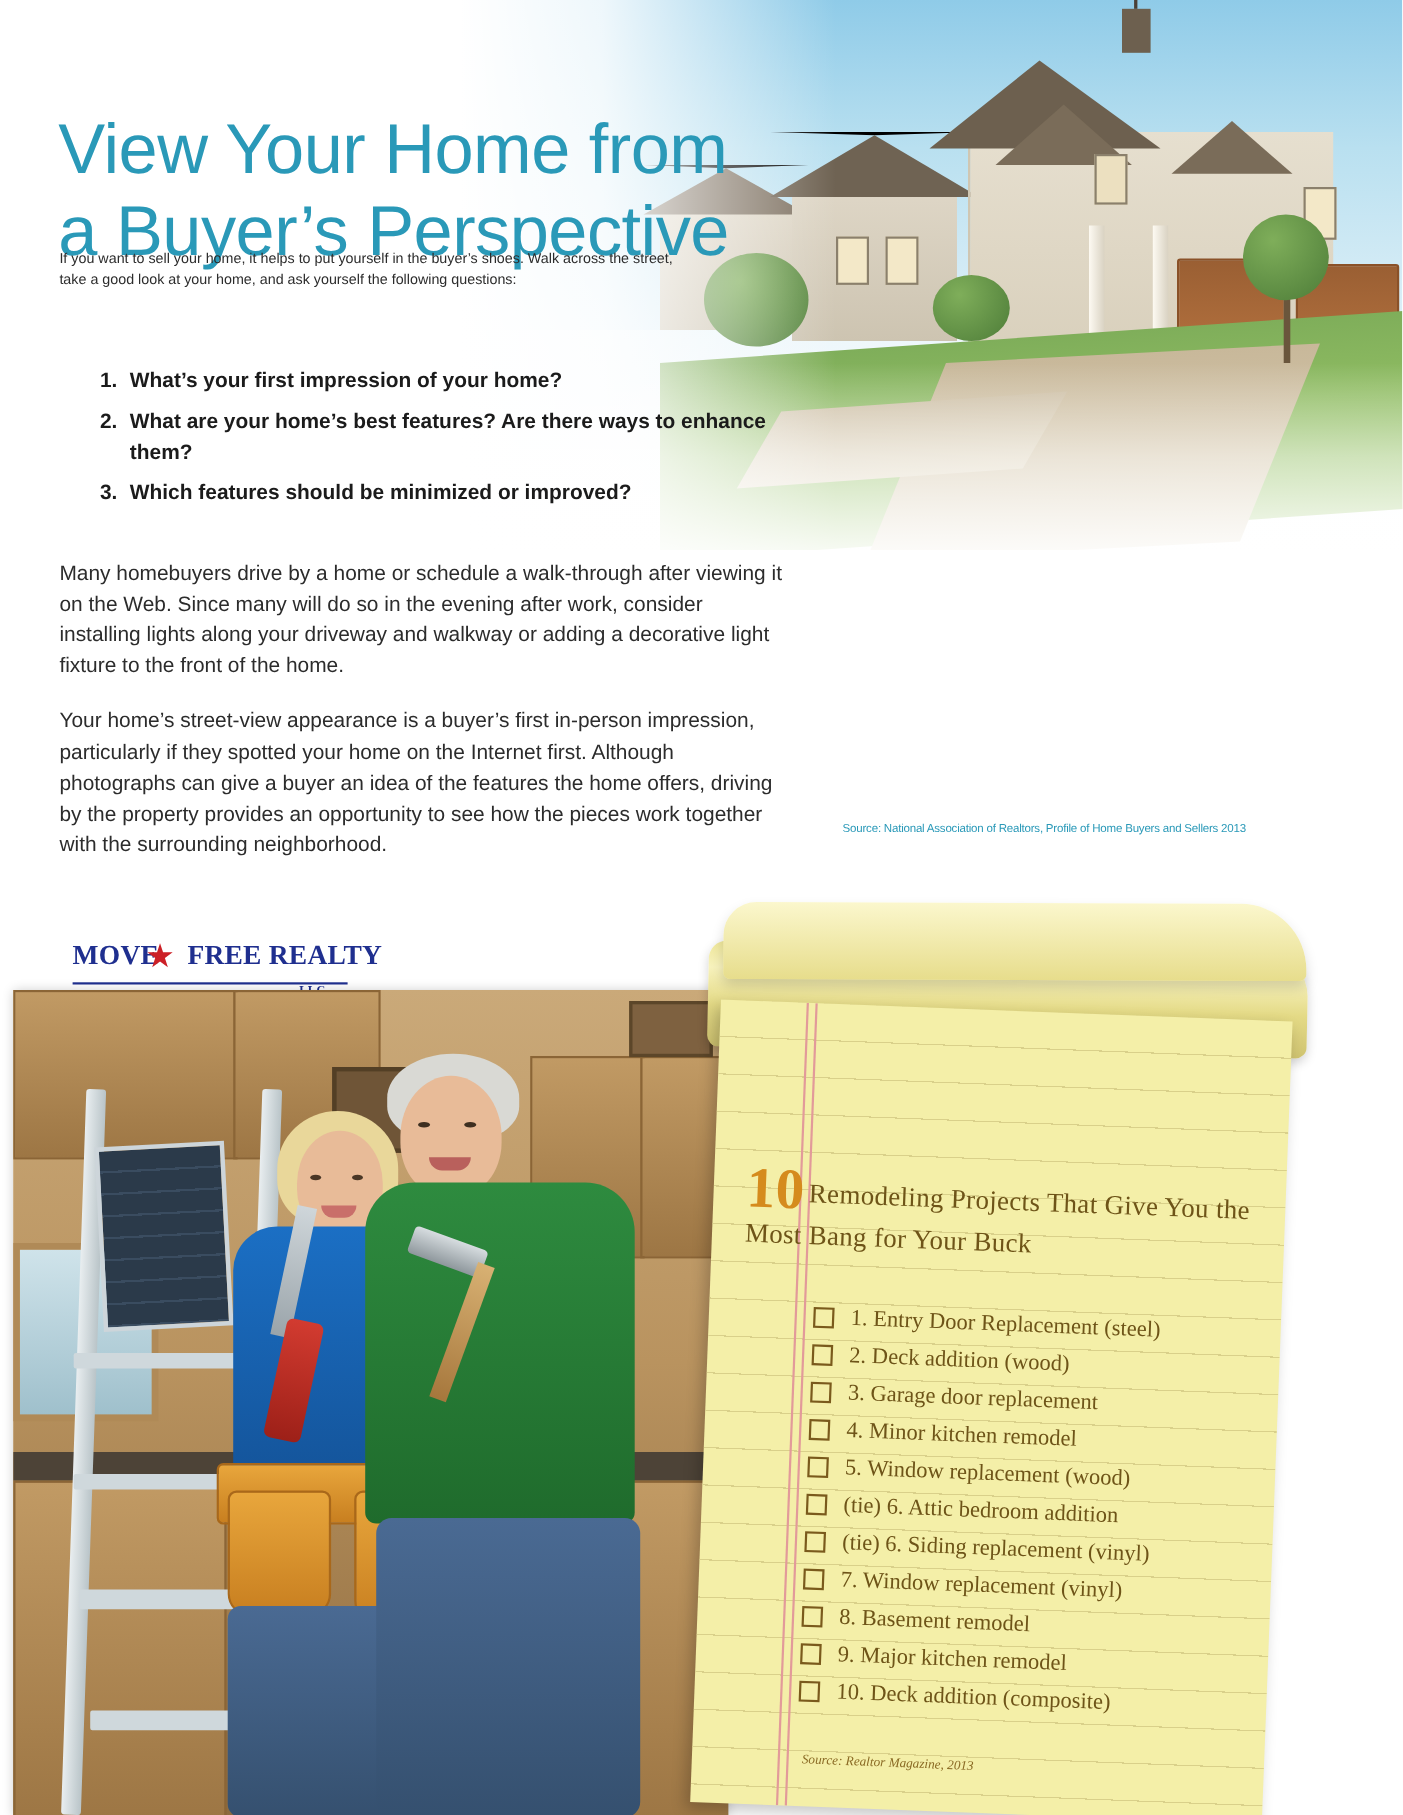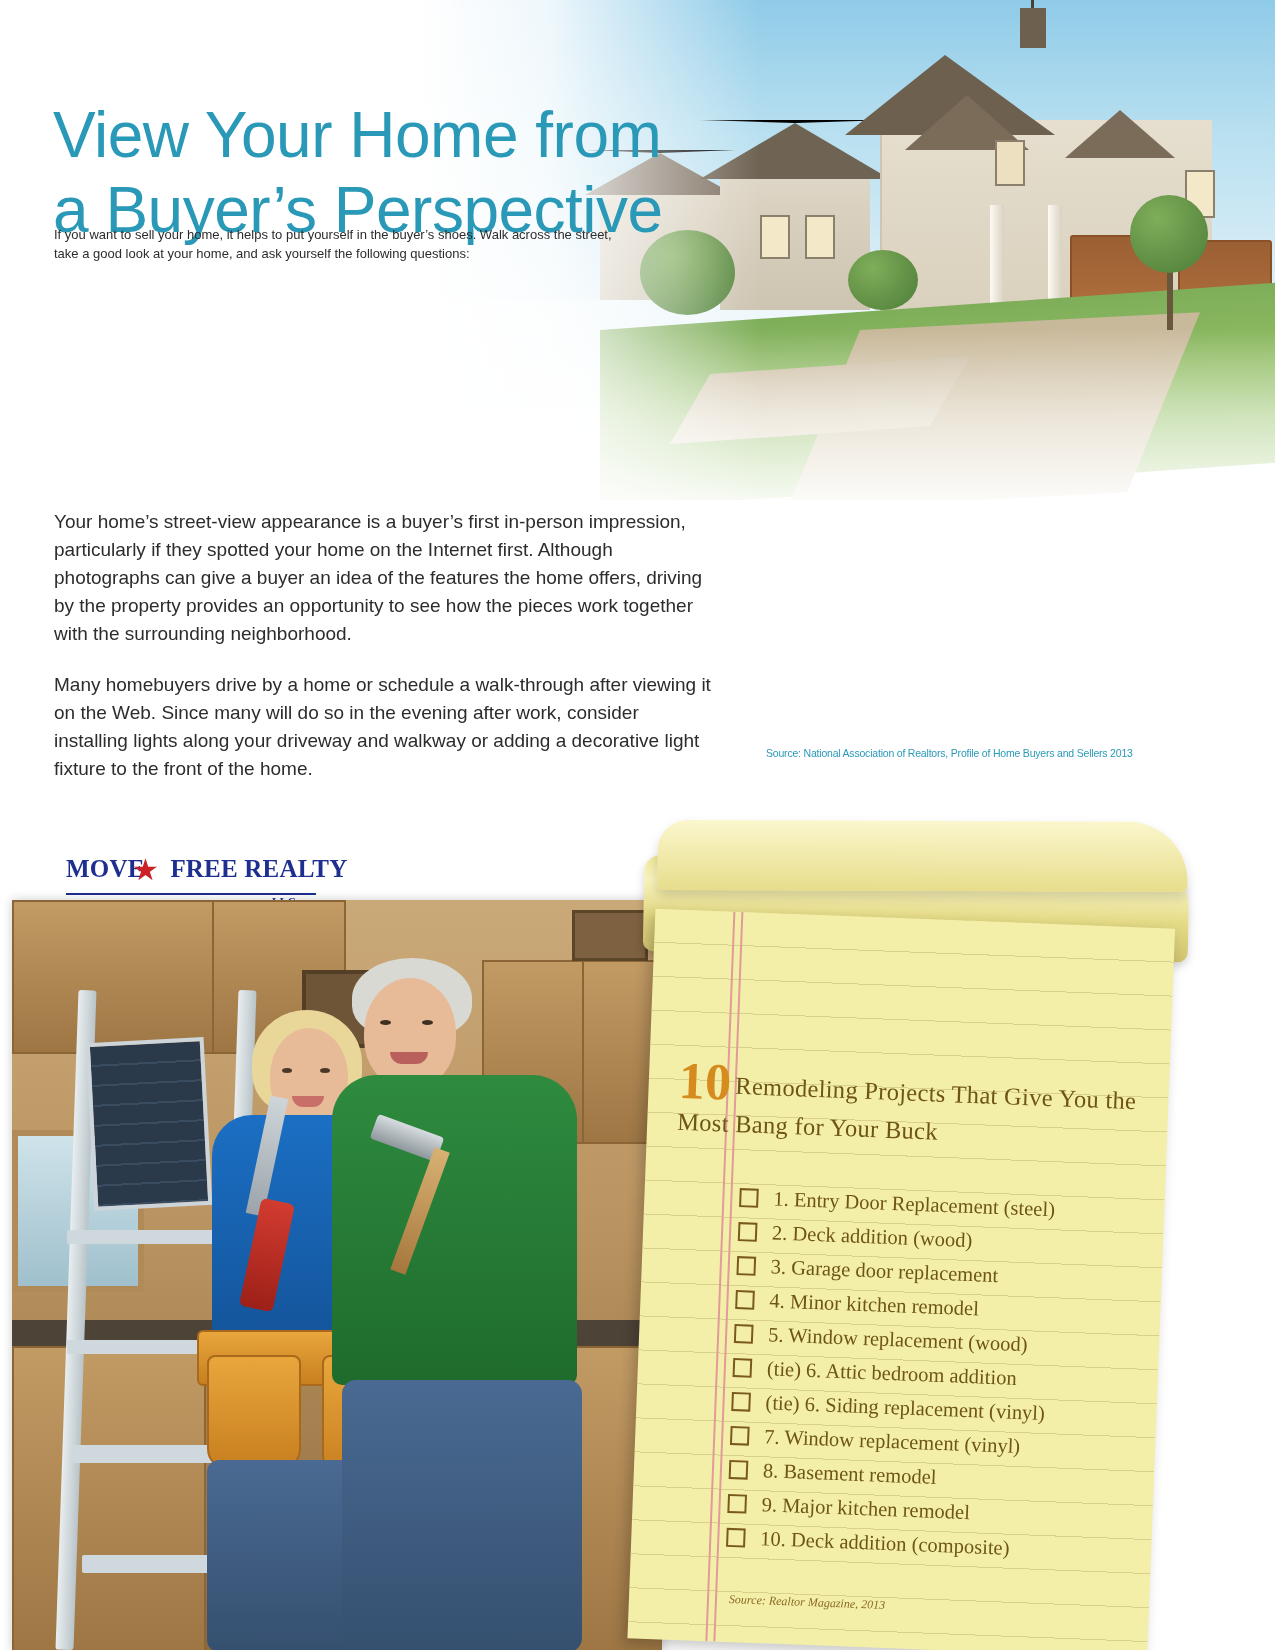--- a/index.html
+++ b/index.html
@@ -446,24 +446,29 @@
     <div class="tree" style="left:848px;top:250px;width:70px;height:60px;"></div>
 
     <div class="hero-wash"></div>
     <div class="hero-wash-v"></div>
   </div>
 
   <h1 class="headline">View Your Home from a Buyer’s Perspective</h1>
 
   <p class="intro">If you want to sell your home, it helps to put yourself in the buyer’s shoes. Walk across the street, take a good look at your home, and ask yourself the following questions:</p>
 
+  <ol class="questions">
+    <li>What’s your first impression of your home?</li>
+    <li>What are your home’s best features? Are there ways to enhance them?</li>
+    <li>Which features should be minimized or improved?</li>
+  </ol>
 
   <div class="body-left">
+    <p>Many homebuyers drive by a home or schedule a walk-through after viewing it on the Web. Since many will do so in the evening after work, consider installing lights along your driveway and walkway or adding a decorative light fixture to the front of the home.</p>
     <p>Your home’s street-view appearance is a buyer’s first in-person impression, particularly if they spotted your home on the Internet first. Although photographs can give a buyer an idea of the features the home offers, driving by the property provides an opportunity to see how the pieces work together with the surrounding neighborhood.</p>
-    <p>Many homebuyers drive by a home or schedule a walk-through after viewing it on the Web. Since many will do so in the evening after work, consider installing lights along your driveway and walkway or adding a decorative light fixture to the front of the home.</p>
   </div>
 
   <div class="pull-source">Source: National Association of Realtors, Profile of Home Buyers and Sellers 2013</div>
 
   <div class="logo">
     <span class="logo-text"><span>MOVE</span>&nbsp;&nbsp;&nbsp;&nbsp;<span>FREE REALTY</span></span>
     <span class="logo-star">★</span>
     <span class="logo-llc">LLC</span>
     <span class="logo-rule"></span>
   </div>

